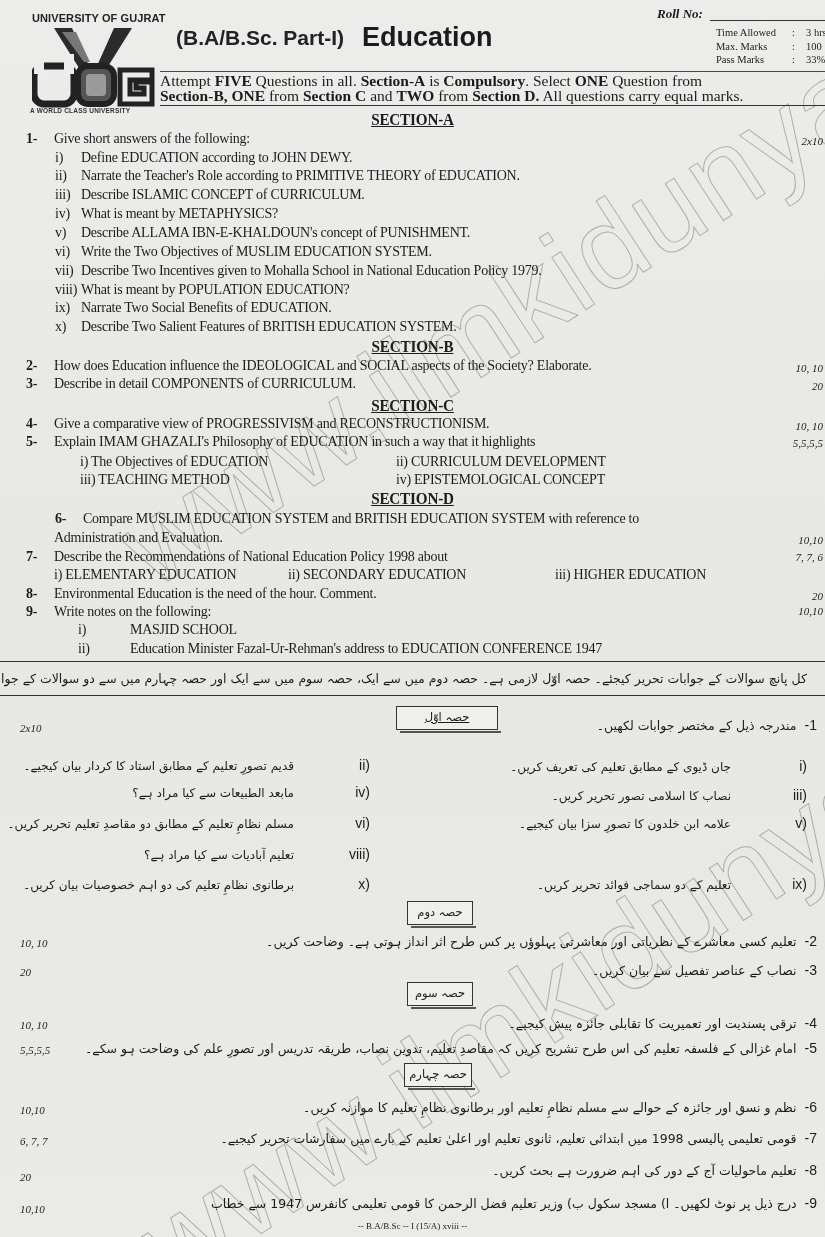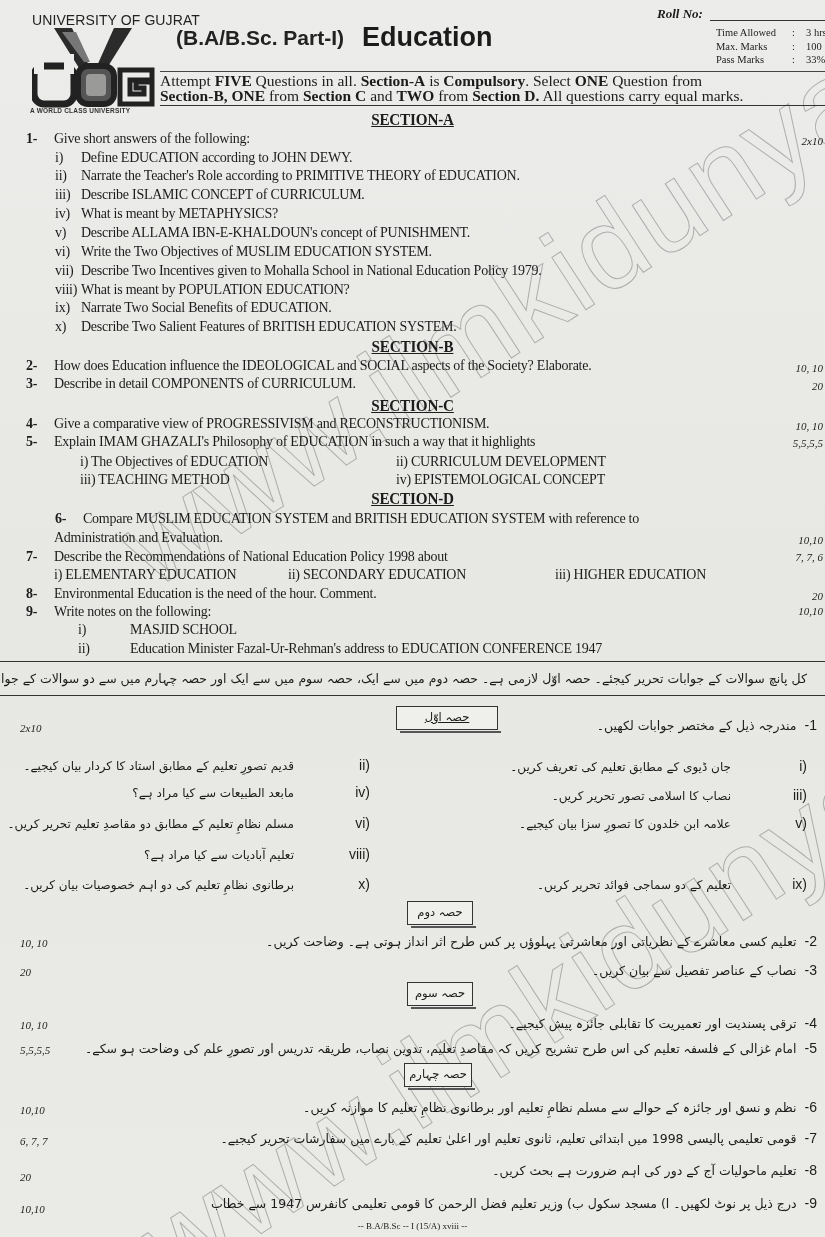--- a/index.html
+++ b/index.html
@@ -9,21 +9,21 @@
     font-family: "Liberation Serif", serif;
     color: #1c1c1c;
     position: relative;
   }
   .page {
     position: absolute; left: 0; top: 0; width: 825px; height: 1237px;
     background: linear-gradient(180deg, #ececea 0%, #e7e7e4 50%, #eaeae7 100%);
   }
   
   .logo { position: absolute; left: 22px; top: 8px; width: 140px; height: 106px; }
-  .logo .uni-top { position: absolute; left: 10px; top: 4px; font-family: "Liberation Sans", sans-serif; font-weight: normal; font-size: 14px; letter-spacing: 0.1px; color:#222; white-space: nowrap; }
+  .logo .uni-top { position: absolute; left: 10px; top: 4px; font-family: "Liberation Sans", sans-serif; font-weight: bold; font-size: 11px; letter-spacing: 0.1px; color:#222; white-space: nowrap; }
   .logo .uni-bottom { position: absolute; left: 8px; top: 99px; font-family: "Liberation Sans", sans-serif; font-weight: bold; font-size: 6.5px; color:#333; white-space: nowrap; letter-spacing: 0.2px;}
   .logo svg { position: absolute; left: 10px; top: 16px; }
   .course {
     position: absolute; left: 176px; top: 26px;
     font-family: "Liberation Sans", sans-serif; font-weight: bold; font-size: 21px; color:#222;
   }
   .subject {
     position: absolute; left: 362px; top: 22px;
     font-family: "Liberation Sans", sans-serif; font-weight: bold; font-size: 27px; color:#1b1b1b;
   }

